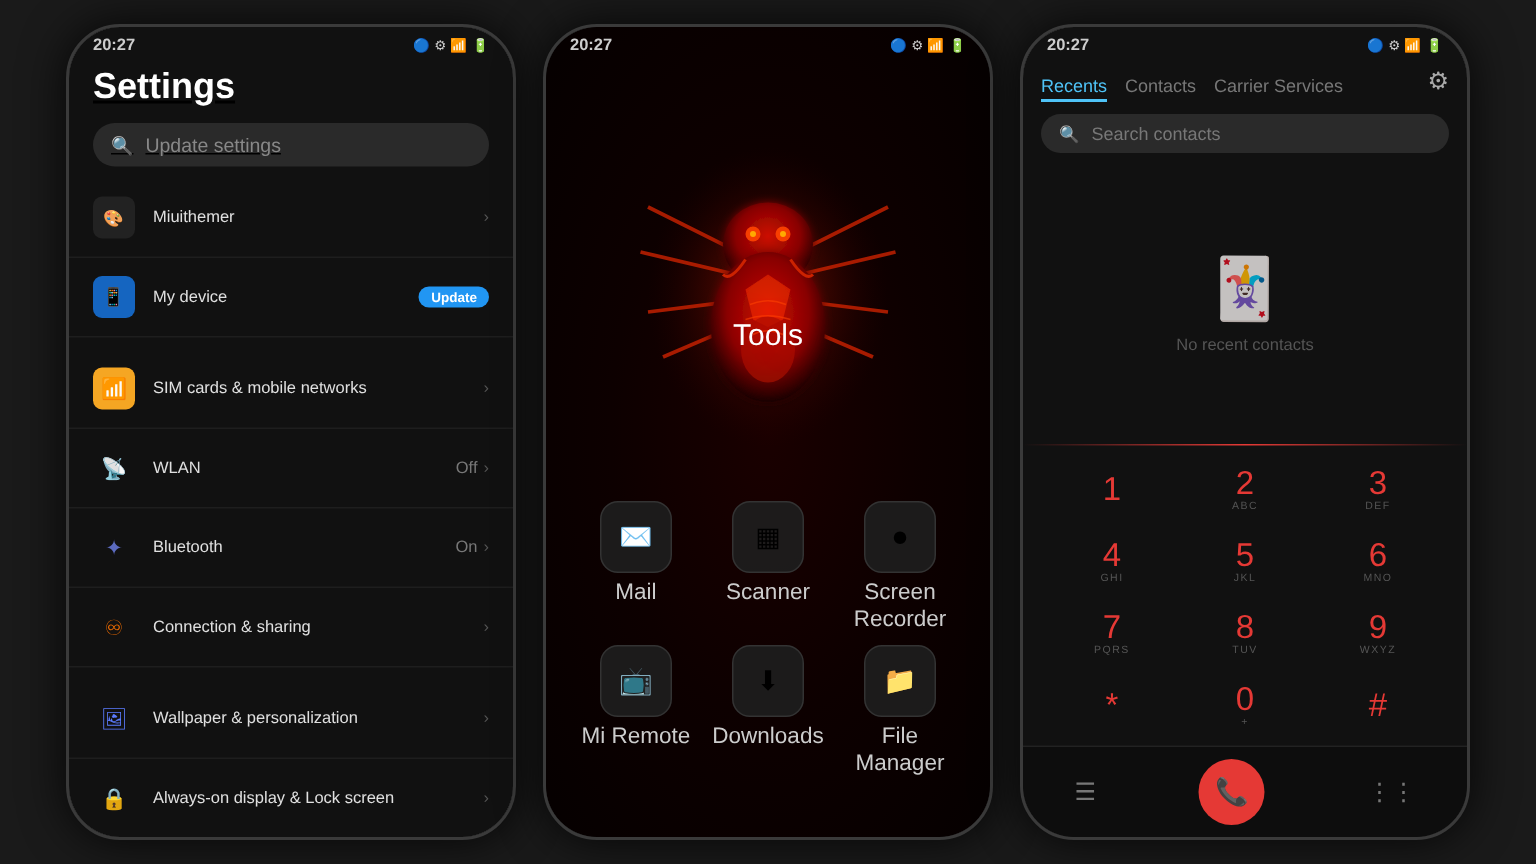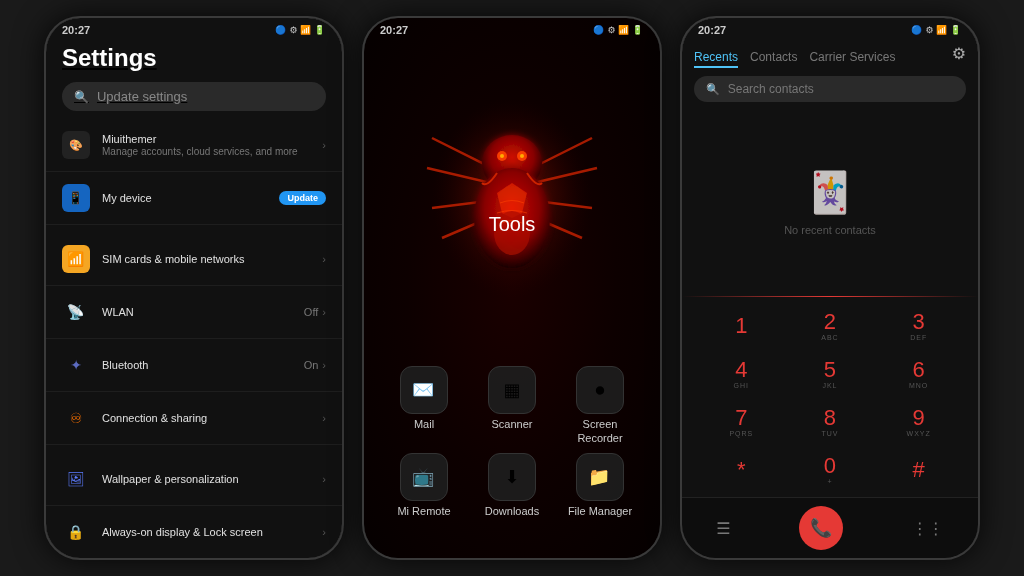--- a/index.html
+++ b/index.html
@@ -255,21 +255,21 @@
       background: rgba(30,30,30,0.9);
       border-radius: 12px;
       display: flex;
       align-items: center;
       justify-content: center;
       font-size: 18px;
       border: 1px solid #333;
     }
 
     .app-name {
-      font-size: 11px;
+      font-size: 15px;
       color: #ccc;
       text-align: center;
       line-height: 1.2;
     }
 
     
     .phone3-bg {
       background: #111;
       height: 100%;
       display: flex;
@@ -419,21 +419,20 @@
             <span class="search-icon">🔍</span>
             <span class="search-text">Update settings</span>
           </div>
         </div>
         <div class="settings-list">
 
           <div class="settings-item">
             <div class="settings-item-icon miui-icon">🎨</div>
             <div class="settings-item-content">
               <div class="settings-item-title">Miuithemer</div>
-              <div class="settings-item-sub">Manage accounts, cloud services, and more</div>
             </div>
             <div class="settings-item-right">
               <span class="chevron">›</span>
             </div>
           </div>
 
           <div class="settings-item">
             <div class="settings-item-icon my-device-icon" style="background:#1565C0;color:#fff;font-size:12px;">📱</div>
             <div class="settings-item-content">
               <div class="settings-item-title">My device</div>

